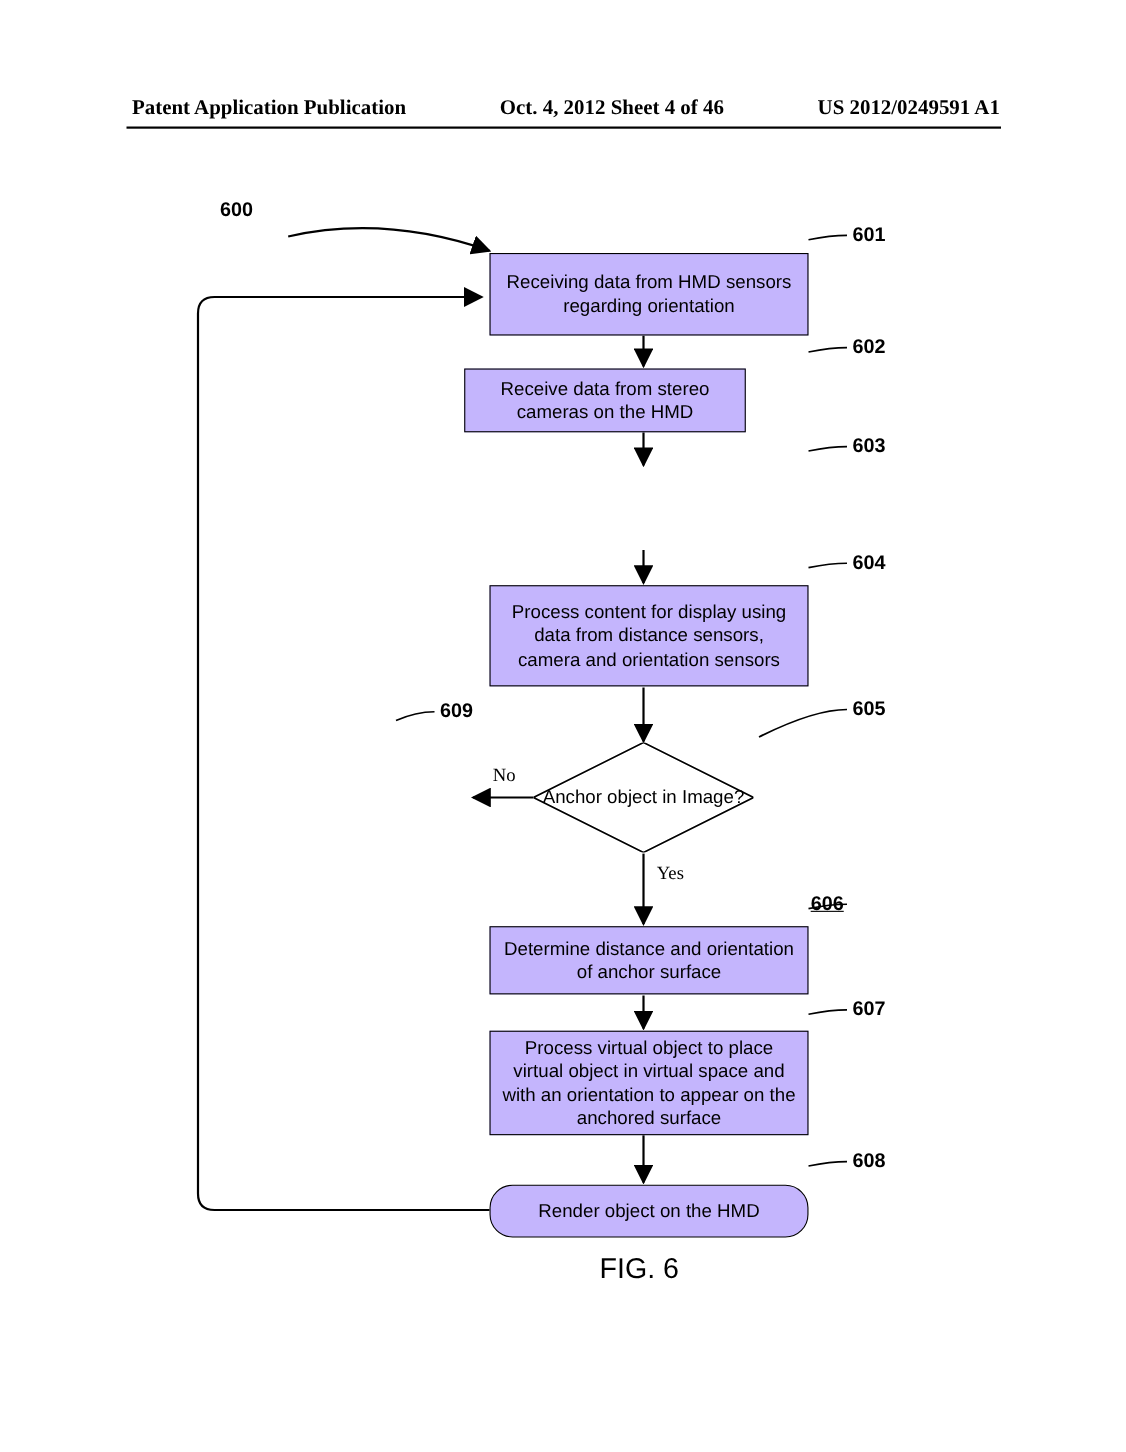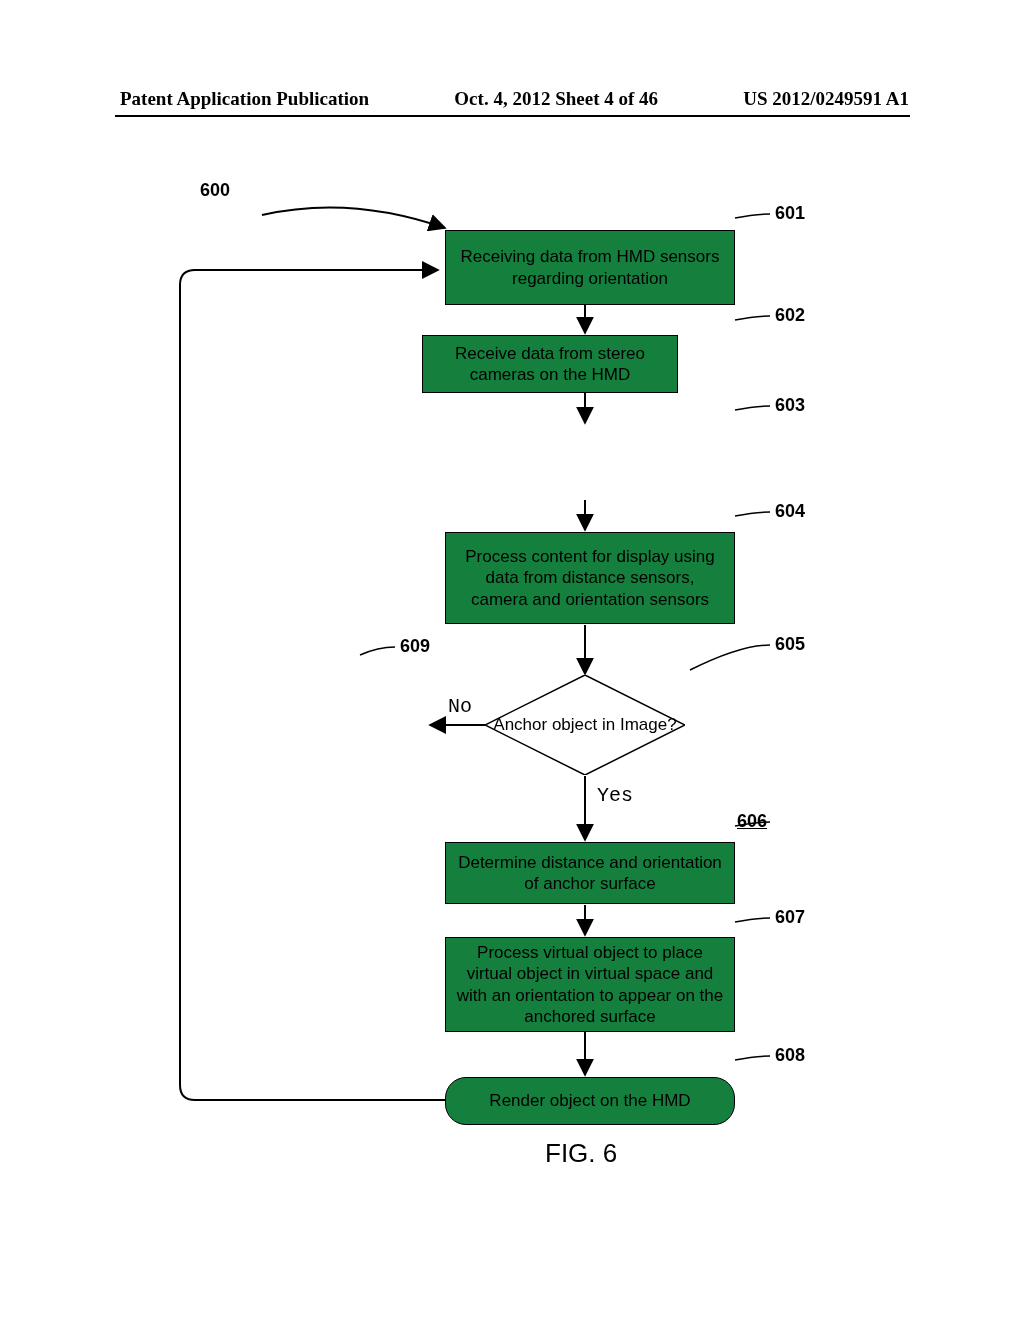--- a/index.html
+++ b/index.html
@@ -44,21 +44,21 @@
     border: 1.5px solid #000;
     box-sizing: border-box;
     text-align: center;
     display: flex;
     align-items: center;
     justify-content: center;
     padding: 4px 10px;
     font-family: Arial, Helvetica, sans-serif;
     font-size: 17px;
     line-height: 1.25;
-    background: #15803d;
+    background: #c4b5fd;
   }
   .diamond {
     position: absolute;
     width: 200px;
     height: 100px;
     font-family: Arial, Helvetica, sans-serif;
     font-size: 17px;
   }
   .diamond svg {
     position: absolute;
@@ -78,22 +78,22 @@
     line-height: 1.2;
   }
   .ref-label {
     position: absolute;
     font-family: Arial, Helvetica, sans-serif;
     font-size: 18px;
     font-weight: bold;
   }
   .edge-label {
     position: absolute;
-    font-family: Liberation Mono, monospace;
-    font-size: 20px;
+    font-family: Liberation Serif, serif;
+    font-size: 17px;
   }
   .fig-caption {
     position: absolute;
     font-family: Arial, Helvetica, sans-serif;
     font-size: 26px;
   }
   svg.lines {
     position: absolute;
     top: 0;
     left: 0;

